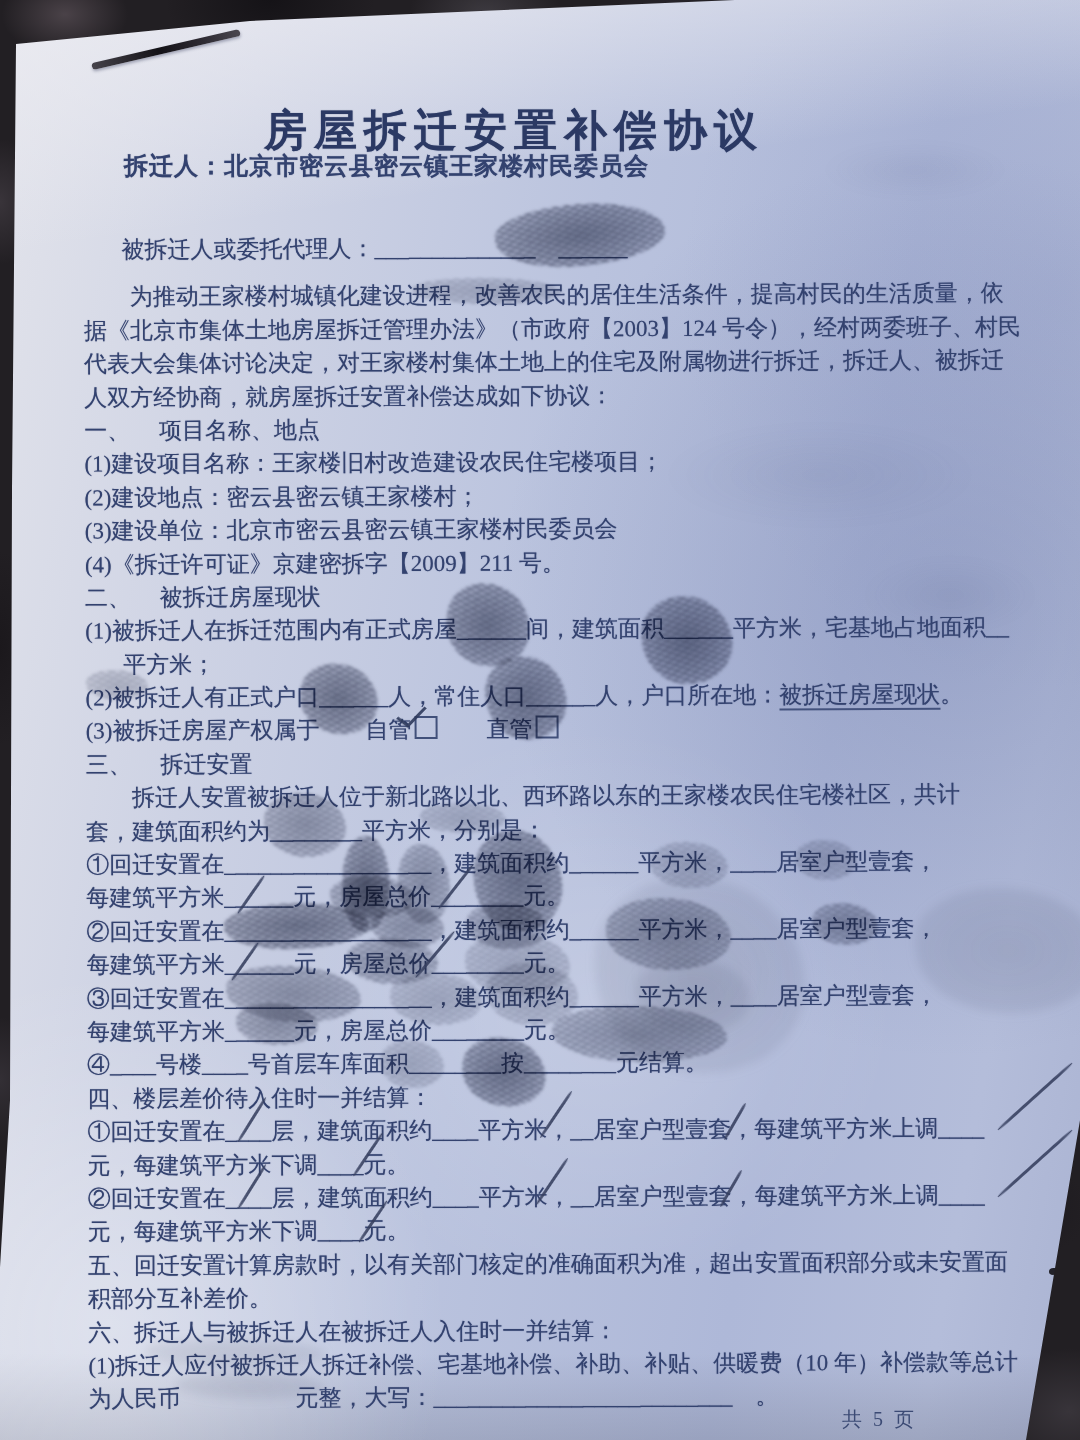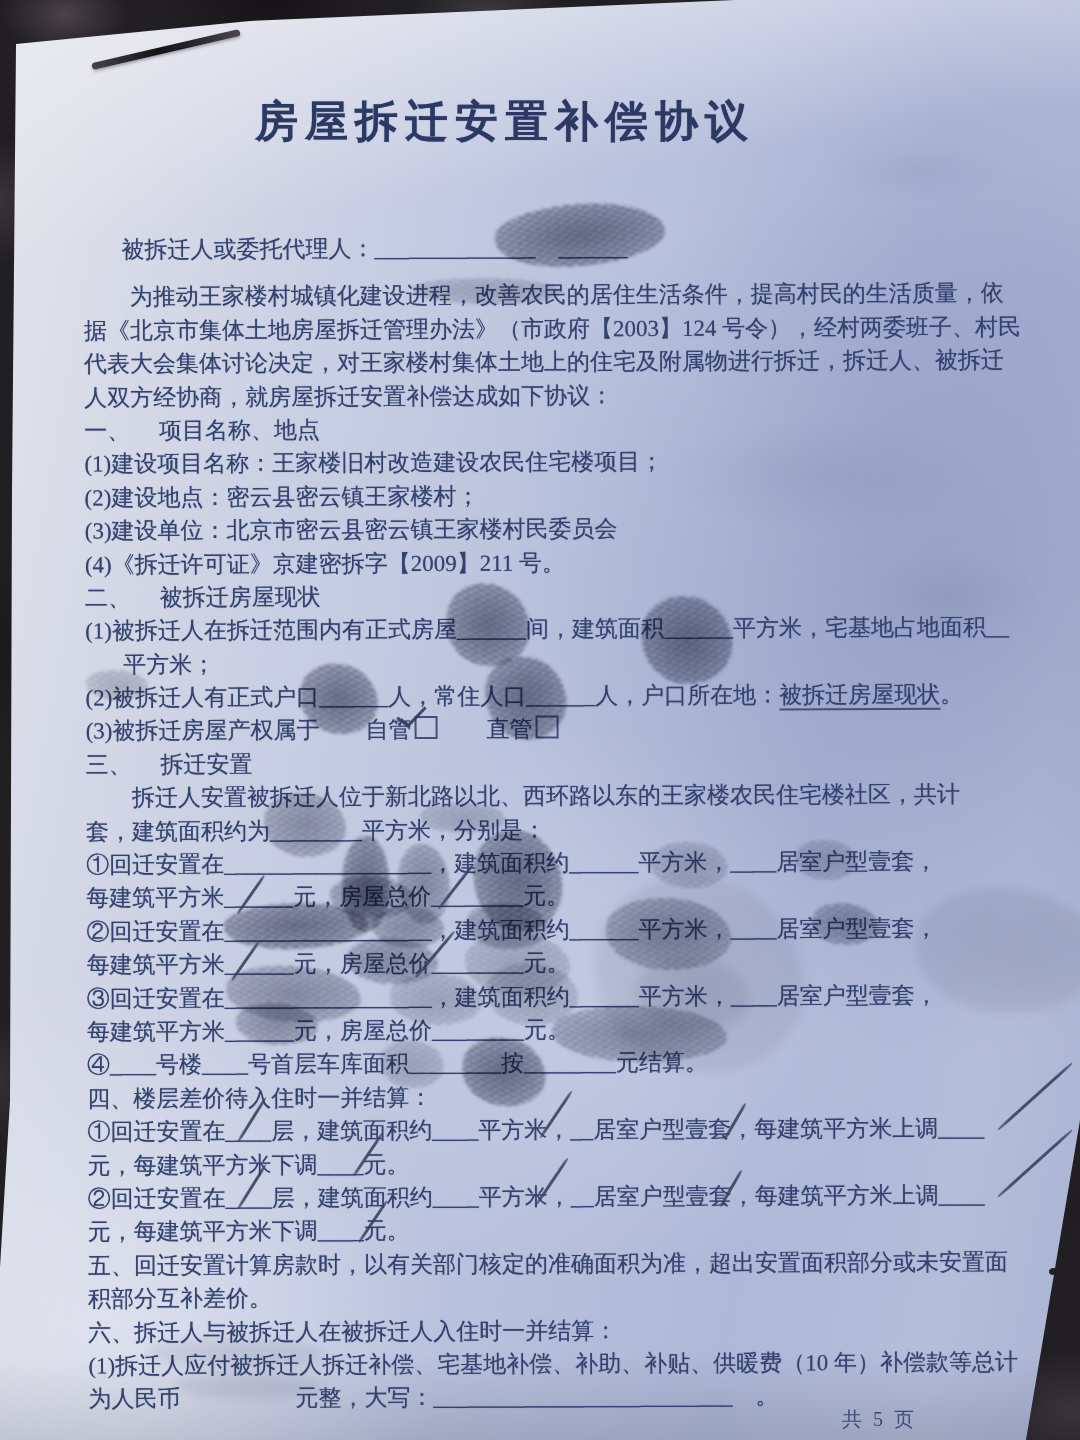--- a/index.html
+++ b/index.html
@@ -27,21 +27,21 @@
       radial-gradient(50% 40% at 98% 20%, rgba(120,132,180,.22), transparent 70%),
       radial-gradient(45% 35% at 10% 92%, rgba(255,255,255,.35), transparent 70%),
       radial-gradient(40% 28% at 55% 70%, rgba(255,255,255,.18), transparent 70%),
       linear-gradient(180deg, rgba(0,0,0,0) 94%, rgba(90,95,115,.25) 100%),
       linear-gradient(100deg, #e3e4eb 0%, #cdd2e4 24%, #bac3de 48%, #aeb8d8 72%, #b4bdda 88%, #aab3d2 100%);
     overflow:hidden;
   }
   .txt{color:#33426f;text-shadow:0 0 1px rgba(47,61,105,.55);}
   .title{
     position:absolute;top:88px;left:0;width:1000px;text-align:center;
-    font-size:43px;font-weight:bold;letter-spacing:7px;margin:5px;
+    font-size:43px;font-weight:bold;letter-spacing:7px;margin:14px;
     color:#2b3964;text-shadow:0 0 1px rgba(43,57,100,.7);
   }
   .party-a{
     position:absolute;top:150px;left:124px;font-size:24px;font-weight:600;
     letter-spacing:1px;white-space:nowrap;
   }
   .textcol{position:absolute;top:232px;left:0;width:1080px;padding:0 30px 0 86px;box-sizing:border-box;transform:rotate(-0.25deg);transform-origin:40% 50%;}
   .ln{height:33.4px;line-height:33.4px;font-size:23px;white-space:nowrap;overflow:visible;}
   .indent{text-indent:46px;}
   .shift{padding-left:38px;}
@@ -77,20 +77,21 @@
   }
   .speck{position:absolute;left:1049px;top:1268px;width:9px;height:7px;background:#23222a;border-radius:50% 40% 55% 45%;filter:blur(.5px);}
 </style>
 </head>
 <body>
 
 <div class="sheet">
 
   <h1 class="title txt">房屋拆迁安置补偿协议</h1>
 
+  <div class="party-a txt">拆迁人：北京市密云县密云镇王家楼村民委员会</div>
 
   <div class="textcol">
     <div class="ln txt shift"><span>被拆迁人或委托代理人：</span><span>______________　______</span></div>
     <div class="spacer"></div>
     <div class="ln txt indent">为推动王家楼村城镇化建设进程，改善农民的居住生活条件，提高村民的生活质量，依</div>
     <div class="ln txt">据《北京市集体土地房屋拆迁管理办法》（市政府【2003】124 号令），经村两委班子、村民</div>
     <div class="ln txt">代表大会集体讨论决定，对王家楼村集体土地上的住宅及附属物进行拆迁，拆迁人、被拆迁</div>
     <div class="ln txt">人双方经协商，就房屋拆迁安置补偿达成如下协议：</div>
     <div class="ln txt">一、　 项目名称、地点</div>
     <div class="ln txt">(1)建设项目名称：王家楼旧村改造建设农民住宅楼项目；</div>

